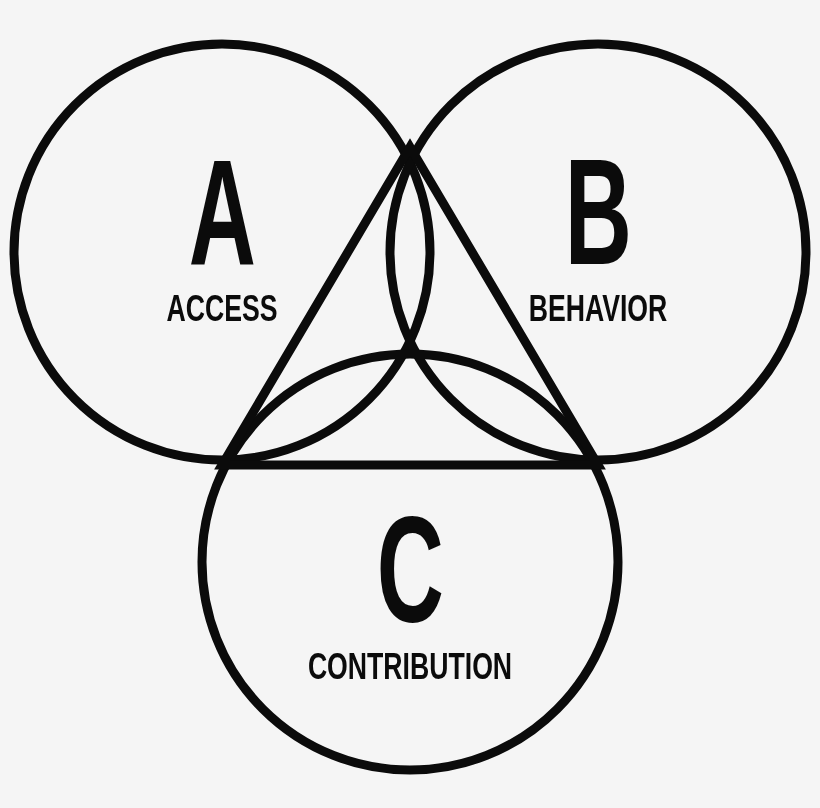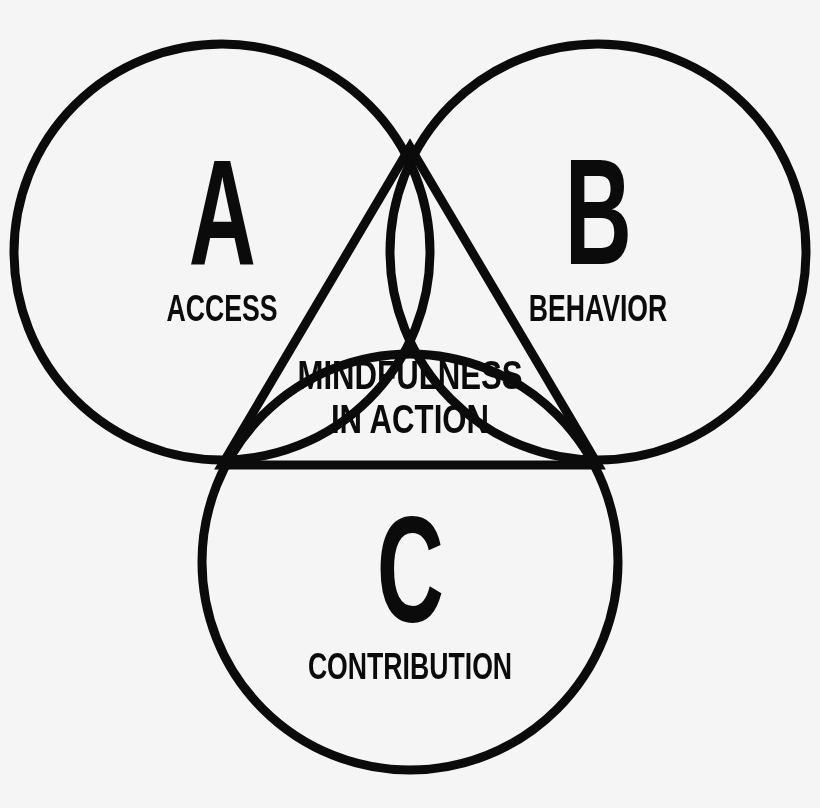--- a/index.html
+++ b/index.html
@@ -111,18 +111,14 @@
   <div class="node-label" id="label-b">
     <span class="node-letter">B</span>
     <span class="node-word">BEHAVIOR</span>
   </div>
 
   <div class="node-label" id="label-c">
     <span class="node-letter">C</span>
     <span class="node-word">CONTRIBUTION</span>
   </div>
 
-  <div id="center-label">
-    <span class="center-line">MINDFULNESS</span>
-    <span class="center-line">IN ACTION</span>
-  </div>
 
 </div>
 
 </body></html>

